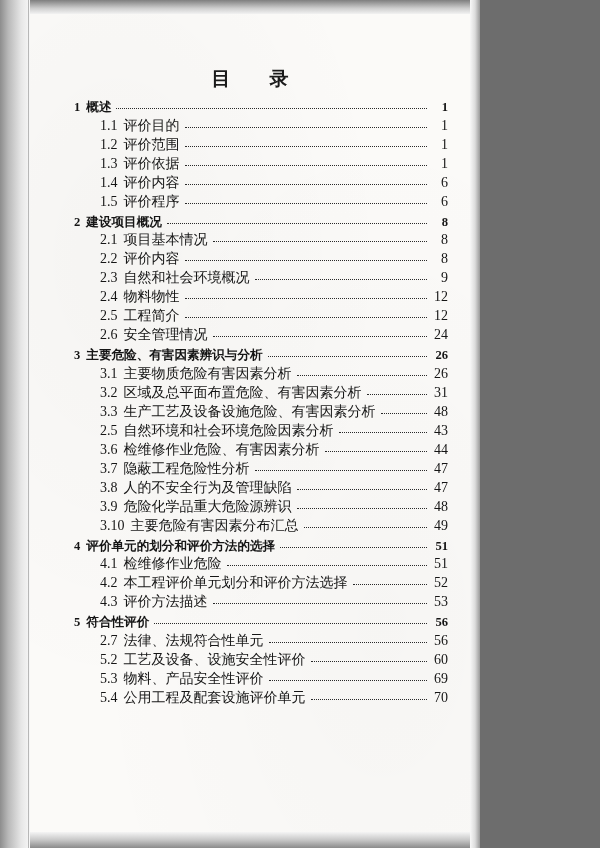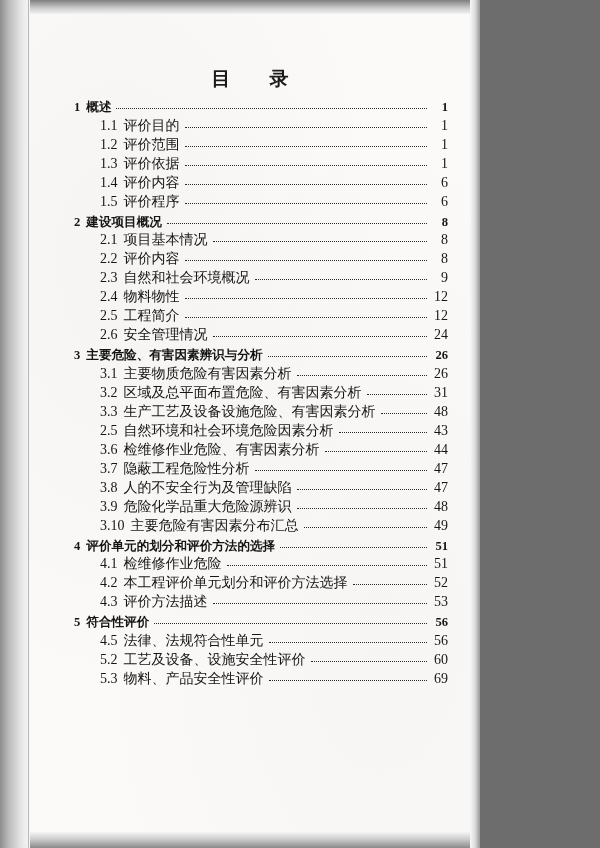--- a/index.html
+++ b/index.html
@@ -309,32 +309,38 @@
           <span class="leader"></span>
           <span class="pageno">53</span>
         </div>
         <div class="toc-row level1">
           <span class="num">5</span>
           <span class="label">符合性评价</span>
           <span class="leader"></span>
           <span class="pageno">56</span>
         </div>
         <div class="toc-row level2">
-          <span class="num">4.5</span>
+          <span class="num">2.7</span>
           <span class="label">法律、法规符合性单元</span>
           <span class="leader"></span>
           <span class="pageno">56</span>
         </div>
         <div class="toc-row level2">
           <span class="num">5.2</span>
           <span class="label">工艺及设备、设施安全性评价</span>
           <span class="leader"></span>
           <span class="pageno">60</span>
         </div>
         <div class="toc-row level2">
           <span class="num">5.3</span>
           <span class="label">物料、产品安全性评价</span>
           <span class="leader"></span>
           <span class="pageno">69</span>
+        </div>
+        <div class="toc-row level2">
+          <span class="num">5.4</span>
+          <span class="label">公用工程及配套设施评价单元</span>
+          <span class="leader"></span>
+          <span class="pageno">70</span>
         </div>
       </div>
   </div>
 </div>
 
 </body></html>

